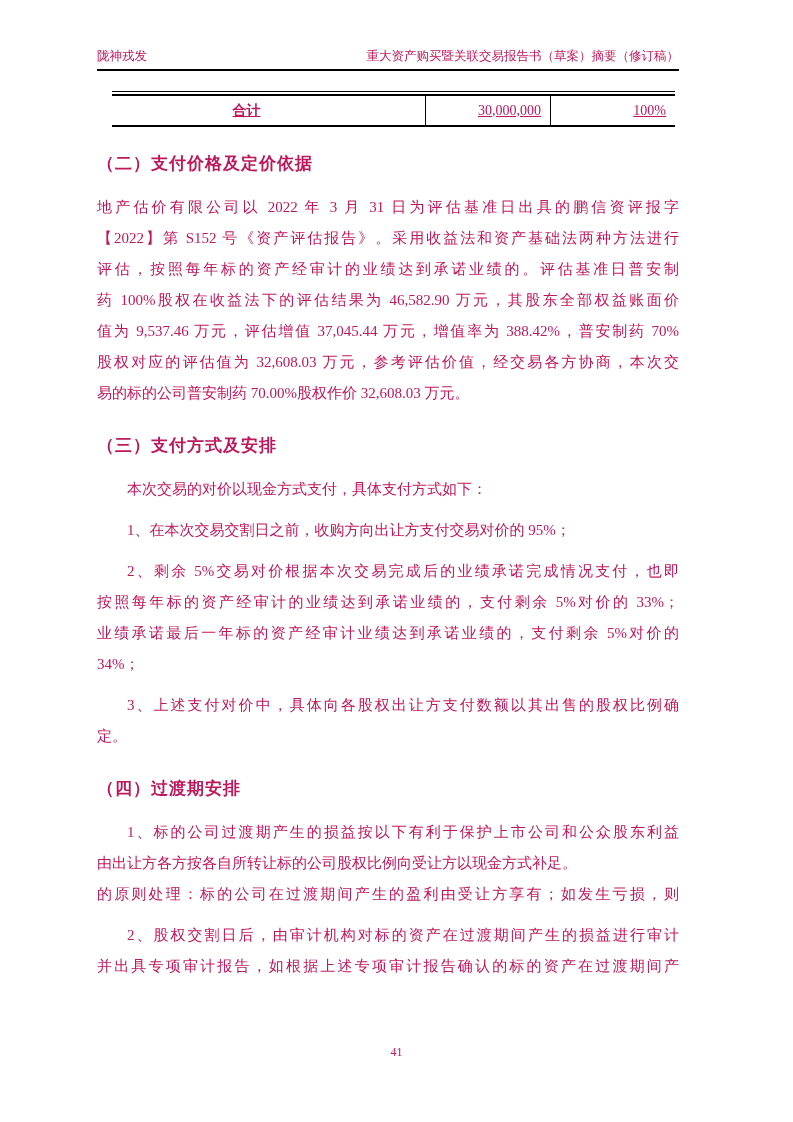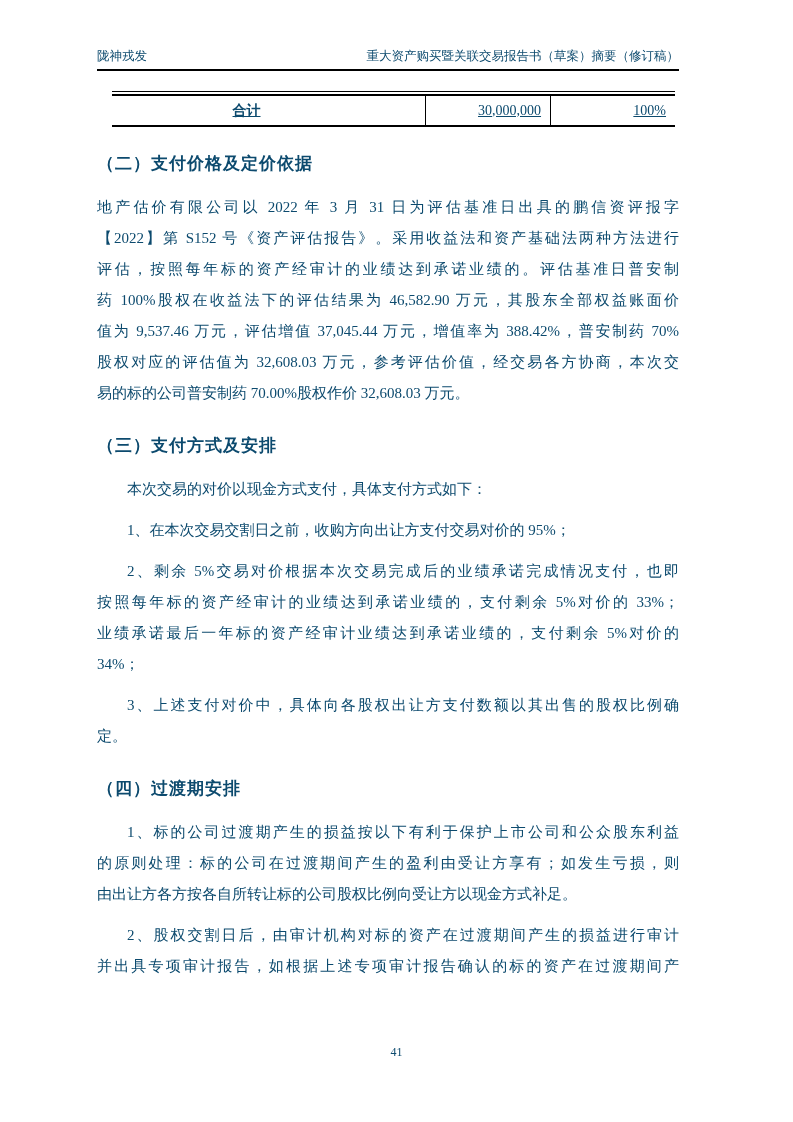--- a/index.html
+++ b/index.html
@@ -2,21 +2,21 @@
 <html><head>
 <meta charset="utf-8">
 <style>
   html, body { margin: 0; padding: 0; background: #ffffff; }
   .page {
     position: relative;
     width: 793px;
     height: 1122px;
     margin: 0 auto;
     background: #ffffff;
-    color: #0c4a6e;
+    color: #be185d;
     font-family: "Liberation Serif", "DejaVu Serif", serif;
     overflow: hidden;
   }
   .content { padding: 48px 114px 0 97px; }
 
   
   .hdr { display: flex; justify-content: space-between; align-items: baseline; font-size: 12.5px; line-height: 16px; }
   .hdr-rule { border-bottom: 2px solid #000; margin-top: 5px; }
 
   
@@ -100,22 +100,22 @@
             <div class="line last">定。</div>
           </div>
         </div>
     </section>
 
     <section>
       <h2 class="sec-heading">（四）过渡期安排</h2>
       <div>
           <div class="para">
             <div class="line first">1、标的公司过渡期产生的损益按以下有利于保护上市公司和公众股东利益</div>
+            <div class="line last">由出让方各方按各自所转让标的公司股权比例向受让方以现金方式补足。</div>
             <div class="line">的原则处理：标的公司在过渡期间产生的盈利由受让方享有；如发生亏损，则</div>
-            <div class="line last">由出让方各方按各自所转让标的公司股权比例向受让方以现金方式补足。</div>
           </div>
           <div class="para">
             <div class="line first">2、股权交割日后，由审计机构对标的资产在过渡期间产生的损益进行审计</div>
             <div class="line">并出具专项审计报告，如根据上述专项审计报告确认的标的资产在过渡期间产</div>
           </div>
         </div>
     </section>
 
   </div>
 

